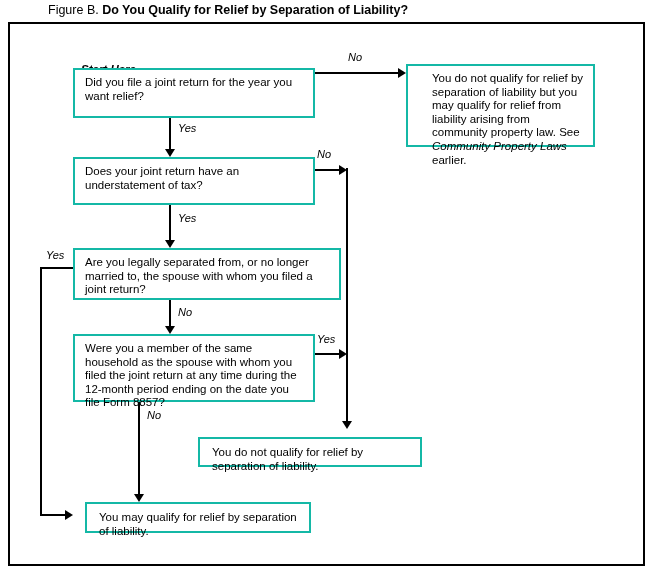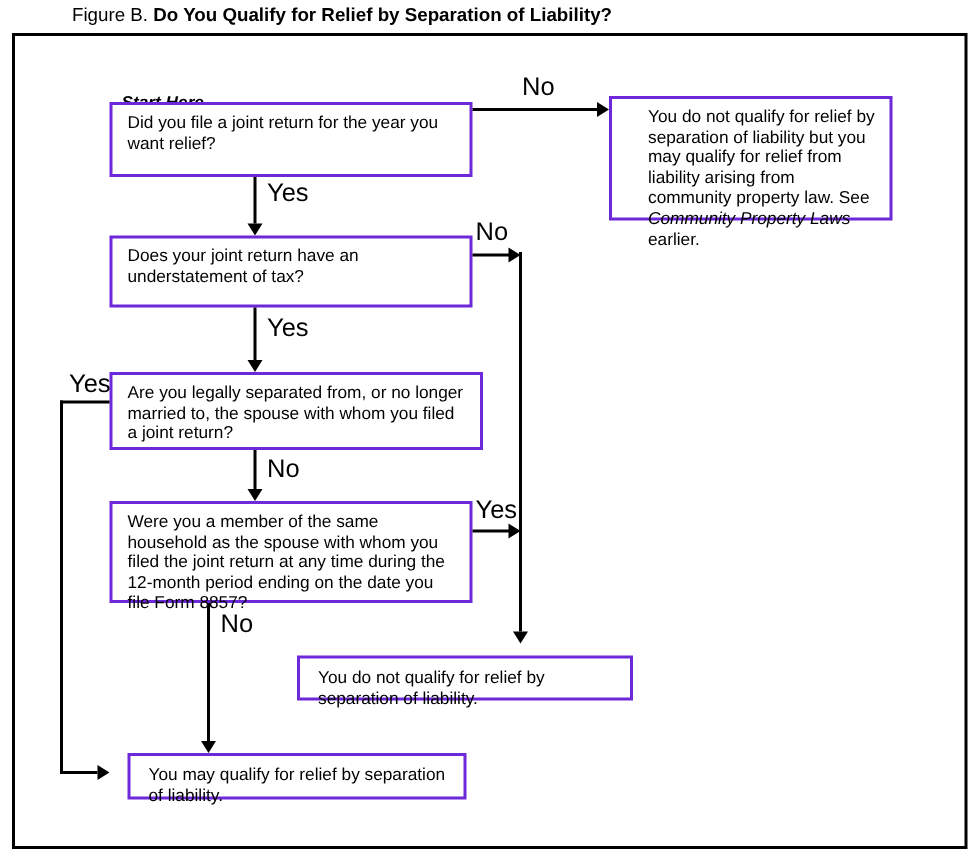--- a/index.html
+++ b/index.html
@@ -42,21 +42,21 @@
     width: 637px;
     height: 544px;
     border: 2px solid #000000;
     box-sizing: border-box;
     background: #ffffff;
   }
 
   
   .node {
     position: absolute;
-    border: 2px solid #6d28d9;
+    border: 2px solid #14b8a6;
     box-sizing: border-box;
     background: #ffffff;
     font-size: 11.5px;
     line-height: 13.6px;
     padding: 6px 8px 5px 10px;
   }
   .node.tight {
     padding: 7px 8px 5px 12px;
   }
   .node .ital {
@@ -71,21 +71,22 @@
     font-size: 11.5px;
     font-style: italic;
     font-weight: bold;
     line-height: 14px;
     white-space: nowrap;
   }
 
   
   .branch-label {
     position: absolute;
-    font-size: 17px;
+    font-size: 11px;
+    font-style: italic;
     line-height: 13px;
     white-space: nowrap;
   }
 
   
   .vline {
     position: absolute;
     width: 2px;
     background: #000000;
   }
@@ -129,21 +130,21 @@
     </div>
 
     <div class="node" style="left:396px; top:40px; width:189px; height:83px;padding-left:24px;">
       <span>You do not qualify for relief by separation of liability but you may qualify for relief from liability arising from community property law. See </span><span class="ital">Community Property Laws</span><span> earlier.</span>
     </div>
 
     <div class="node" style="left:63px; top:133px; width:242px; height:48px;">
       <span>Does your joint return have an understatement of tax?</span>
     </div>
 
-    <div class="node" style="left:63px; top:224px; width:249px; height:52px;">
+    <div class="node" style="left:63px; top:224px; width:268px; height:52px;">
       <span>Are you legally separated from, or no longer married to, the spouse with whom you filed a joint return?</span>
     </div>
 
     <div class="node" style="left:63px; top:310px; width:242px; height:68px;">
       <span>Were you a member of the same household as the spouse with whom you filed the joint return at any time during the 12-month period ending on the date you file Form 8857?</span>
     </div>
 
     <div class="node tight" style="left:188px; top:413px; width:224px; height:30px;">
       <span>You do not qualify for relief by separation of liability.</span>
     </div>

